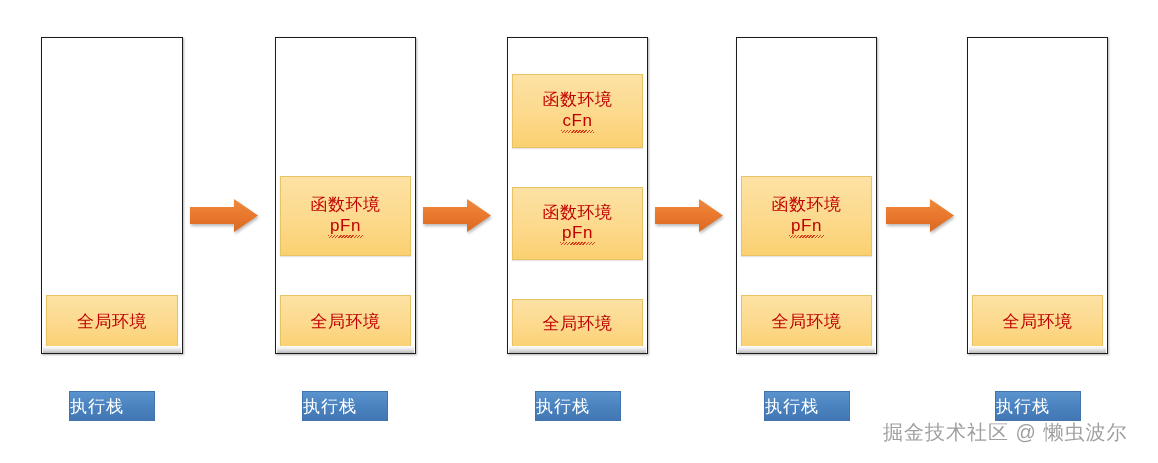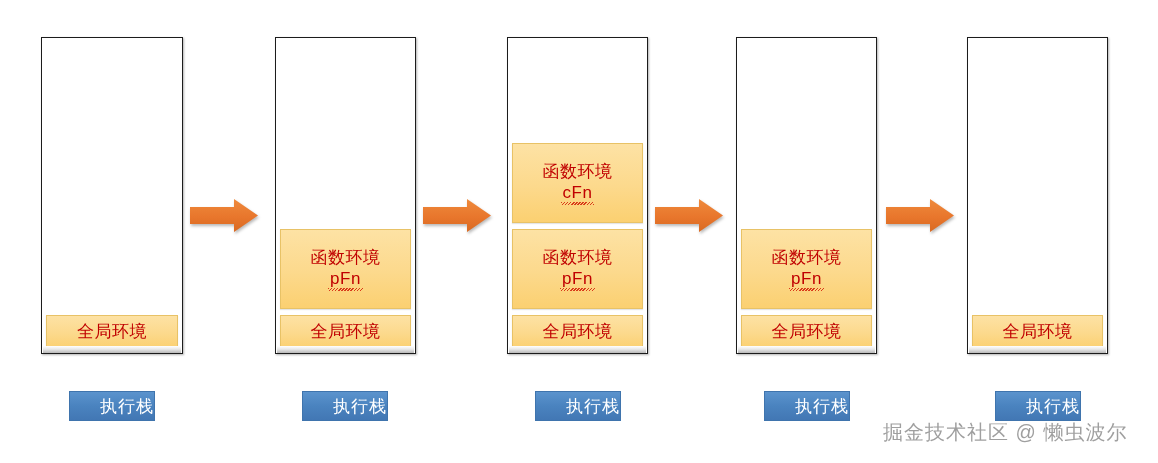--- a/index.html
+++ b/index.html
@@ -63,20 +63,21 @@
     color: #c00000;
     font-size: 17px;
     line-height: 1.22;
     text-align: center;
     display: flex;
     flex-direction: column;
     align-items: center;
     justify-content: center;
     letter-spacing: 0.5px;
     box-shadow: 0 1px 1px rgba(0,0,0,0.10);
+    margin-top: 33px;
   }
   .frame + .frame { }
   .frame .fn-line {
     position: relative;
     display: inline-block;
   }
   
   .frame .fn-line.squiggle::after {
     content: "";
     position: absolute;
@@ -84,41 +85,41 @@
     right: -2px;
     bottom: -1px;
     height: 3px;
     background-image:
       repeating-linear-gradient(135deg,
         #d83a1a 0px, #d83a1a 1.1px,
         rgba(216,58,26,0) 1.1px, rgba(216,58,26,0) 2.2px);
   }
 
   
-  .frame-global { height: 34px; }
+  .frame-global { height: 54px; }
   .frame-fn     { height: 80px; margin-bottom: 6px; }
 
   
   .arrow {
     position: absolute;
     width: 68px;
     height: 33px;
   }
   .arrow svg { display: block; width: 100%; height: 100%; overflow: visible; }
 
   
   .caption {
     position: absolute;
     box-sizing: border-box;
     background: linear-gradient(to bottom, #5b93cd 0%, #4a83bf 50%, #4277b4 100%);
     color: #ffffff;
     font-size: 17px;
     line-height: 30px;
     height: 30px;
-    text-align: right;
+    text-align: left;
     letter-spacing: 1px;
     border: 1px solid #3f74ad;
   }
 
   
   .watermark {
     position: absolute;
     left: 855px;
     top: 419px;
     font-size: 20px;

